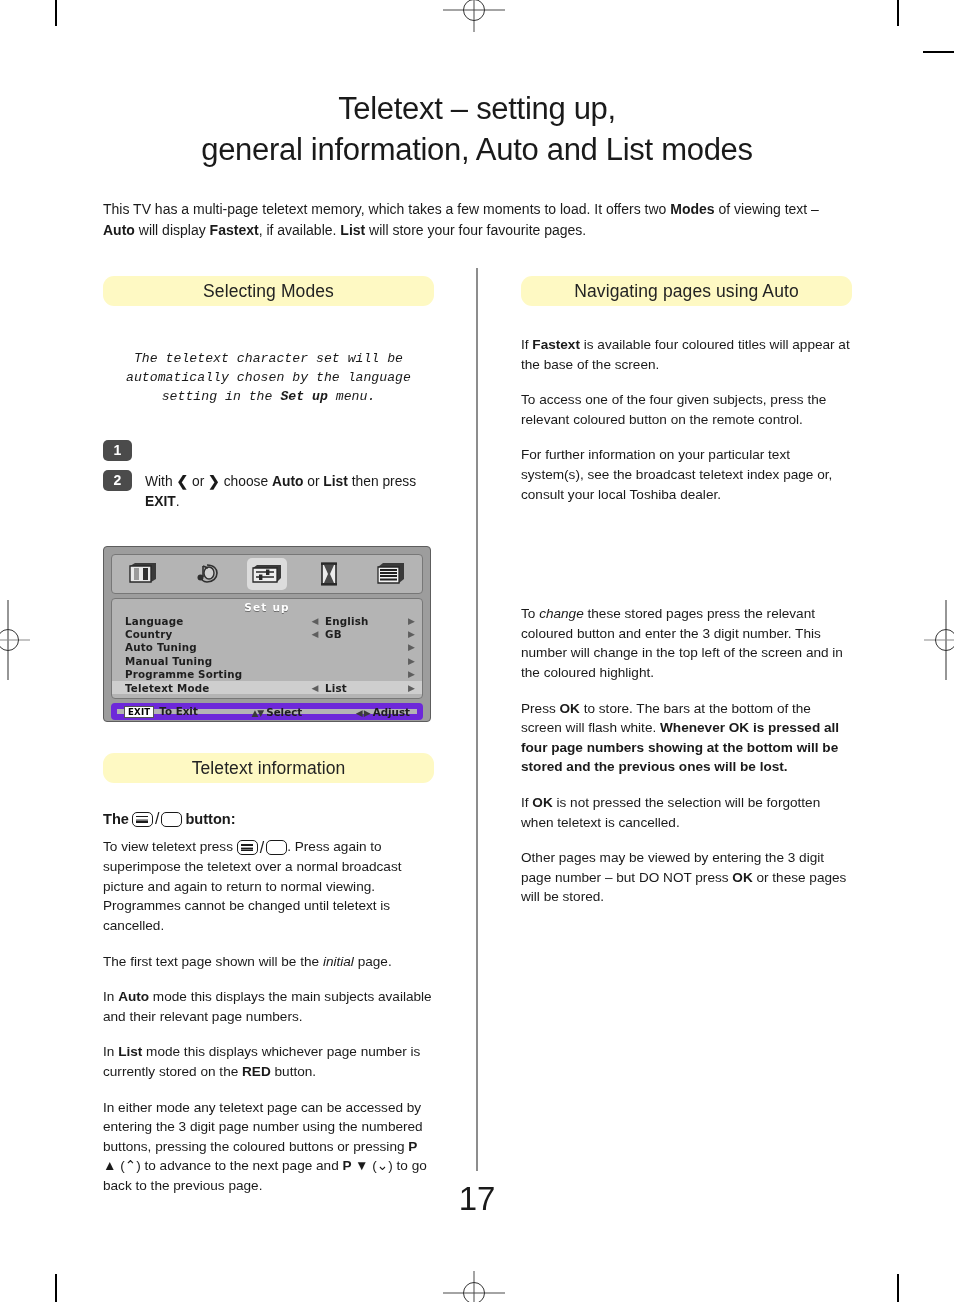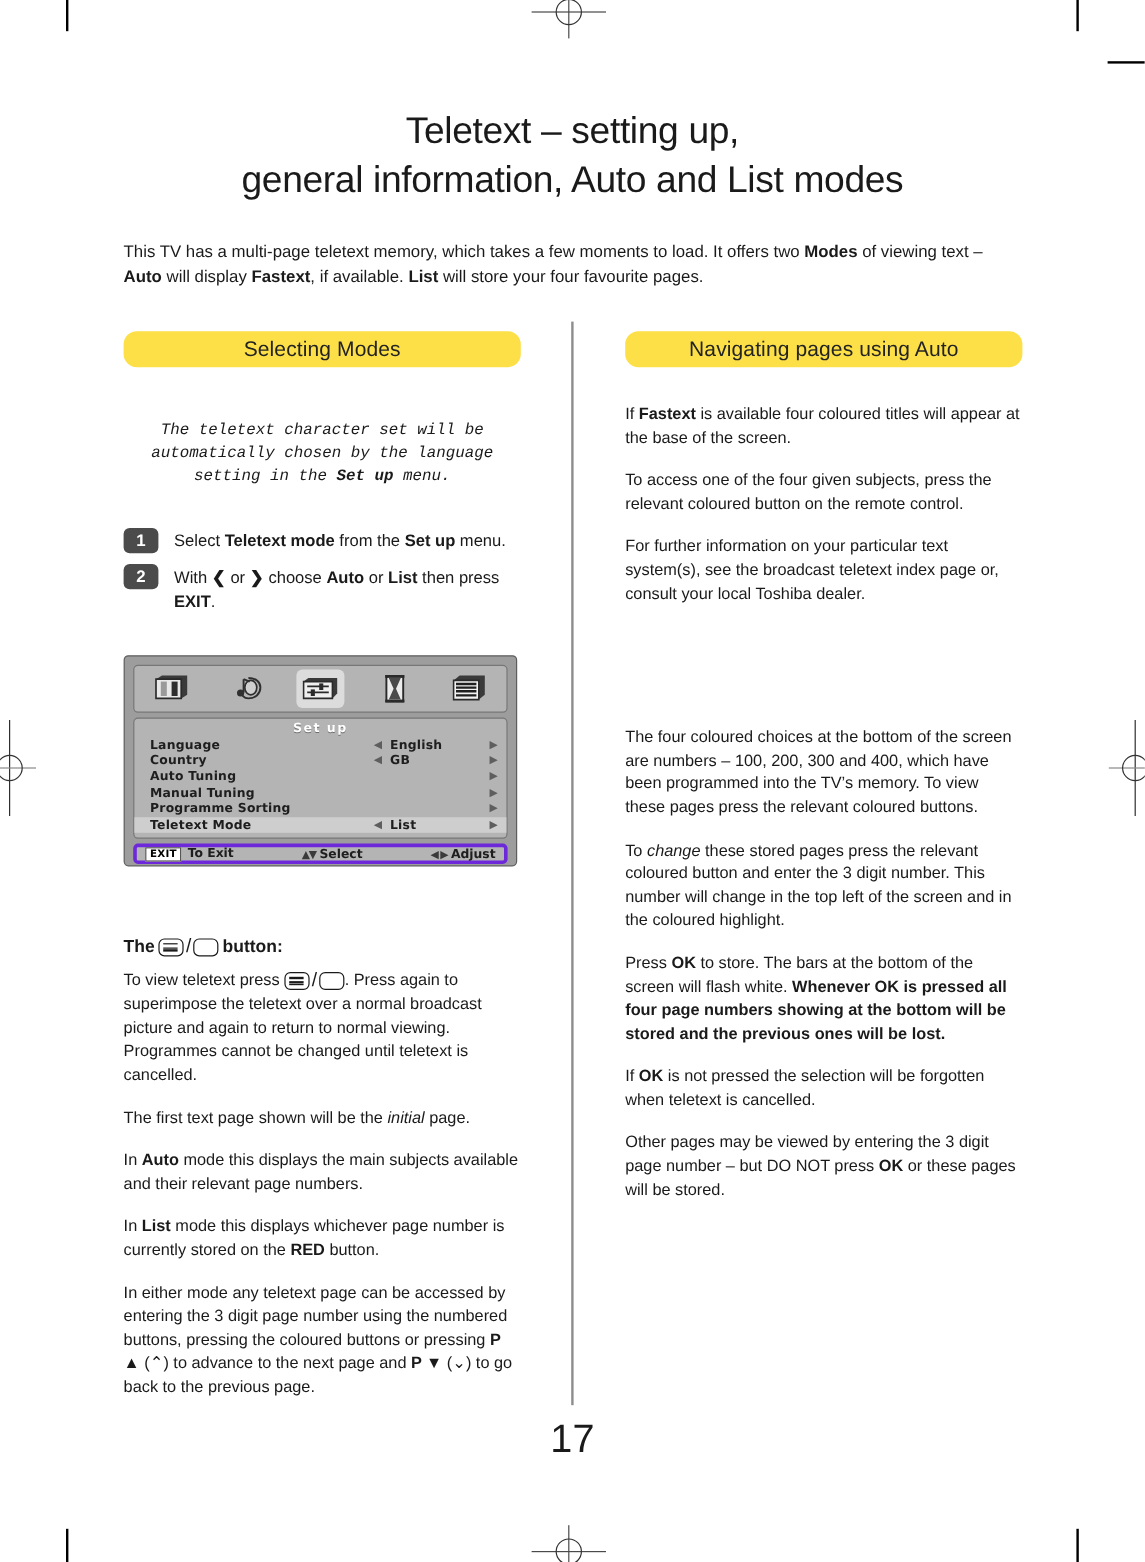--- a/index.html
+++ b/index.html
@@ -43,21 +43,21 @@
   .divider {
     position:absolute; left:476px; top:268px;
     width:2px; height:903px; background:#8d8d8d;
   }
 
   .col { position:absolute; }
   .col-left  { left:103px; top:276px; width:331px; }
   .col-right { left:521px; top:276px; width:331px; }
 
   .bar {
-    background:#fde047;
+    background:#fef9c3;
     border-radius:11px;
     height:30px;
     line-height:30px;
     text-align:center;
     font-size:17.5px;
     color:#232323;
     letter-spacing:0.1px;
     margin:0;
   }
 
@@ -128,21 +128,21 @@
   }
   .osd-row.hl { background:#cecece; }
   .osd-label { flex:1 1 auto; }
   .osd-larr { width:20px; text-align:center; color:#5e5e5e; font-size:9px; }
   .osd-val  { width:74px; text-align:left; }
   .osd-rarr { width:16px; text-align:right; color:#5e5e5e; font-size:9px; }
 
   .osd-foot {
     margin-top:4px;
     background:#b4b4b4;
-    border:3px solid #6d28d9;
+    border:6px solid #6d28d9;
     border-radius:4px;
     height:17px;
     display:flex; align-items:center;
     font-size:10.3px; font-weight:700; color:#1e1e1e;
     padding:0 7px;
   }
   .exit-chip {
     background:#ffffff; color:#000; border:1px solid #555;
     font-size:8.6px; font-weight:700; padding:0 3px; line-height:11px;
     margin-right:5px; letter-spacing:.2px;
@@ -219,21 +219,20 @@
 
     <div class="bar">Selecting Modes</div>
 
     <div style="height:31px;"></div>
     <p class="note">The teletext character set will be automatically chosen by the language setting in the <b>Set up</b> menu.</p>
 
     <div style="height:22px;"></div>
     <div class="steps">
       <div class="step">
         <div class="badge">1</div>
-        <div class="step-text">Select <b>Teletext mode</b> from the <b>Set up</b> menu.</div>
       </div>
       <div class="step">
         <div class="badge">2</div>
         <div class="step-text">With <span class="arrowg">❮</span> or <span class="arrowg">❯</span> choose <b>Auto</b> or <b>List</b> then press <b>EXIT</b>.</div>
       </div>
     </div>
 
     <div style="height:25px;"></div>
 
     <div class="osd">
@@ -335,20 +334,21 @@
           <span class="ar">▲▼</span><span>Select</span>
         </span>
         <span class="g3">
           <span class="ar">◀ ▶</span><span>Adjust</span>
         </span>
       </div>
     </div>
 
     <div style="height:31px;"></div>
 
+    <div class="bar">Teletext information</div>
 
     <div style="height:27px;"></div>
 
     <div class="subhead">
       <span>The</span>
       <span class="ttbtn">
         <span class="ttbox lines"></span>
         <span class="ttslash">/</span>
         <span class="ttbox"></span>
       </span>
@@ -372,21 +372,20 @@
     <div style="height:29px;"></div>
 
     <p class="body">If <b>Fastext</b> is available four coloured titles will appear at the base of the screen.</p>
     <p class="body">To access one of the four given subjects, press the relevant coloured button on the remote control.</p>
     <p class="body">For further information on your particular text system(s), see the broadcast teletext index page or, consult your local Toshiba dealer.</p>
 
     <div style="height:57px;"></div>
 
     <div style="height:27px;"></div>
 
-    <p class="body">The four coloured choices at the bottom of the screen are numbers – 100, 200, 300 and 400, which have been programmed into the TV’s memory. To view these pages press the relevant coloured buttons.</p>
     <p class="body">To <i>change</i> these stored pages press the relevant coloured button and enter the 3 digit number. This number will change in the top left of the screen and in the coloured highlight.</p>
     <p class="body">Press <b>OK</b> to store. The bars at the bottom of the screen will flash white. <b>Whenever OK is pressed all four page numbers showing at the bottom will be stored and the previous ones will be lost.</b></p>
     <p class="body">If <b>OK</b> is not pressed the selection will be forgotten when teletext is cancelled.</p>
     <p class="body tight">Other pages may be viewed by entering the 3 digit page number – but DO NOT press <b>OK</b> or these pages will be stored.</p>
   </div>
 
   <div class="pagenum">17</div>
 </div>
 
 </body></html>

